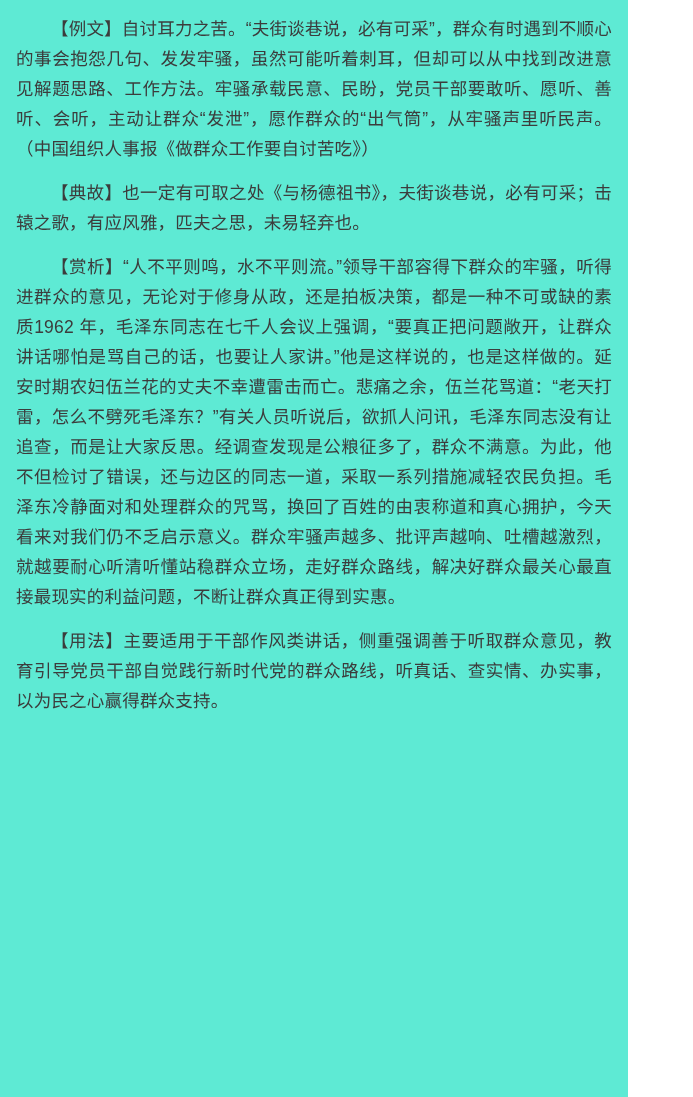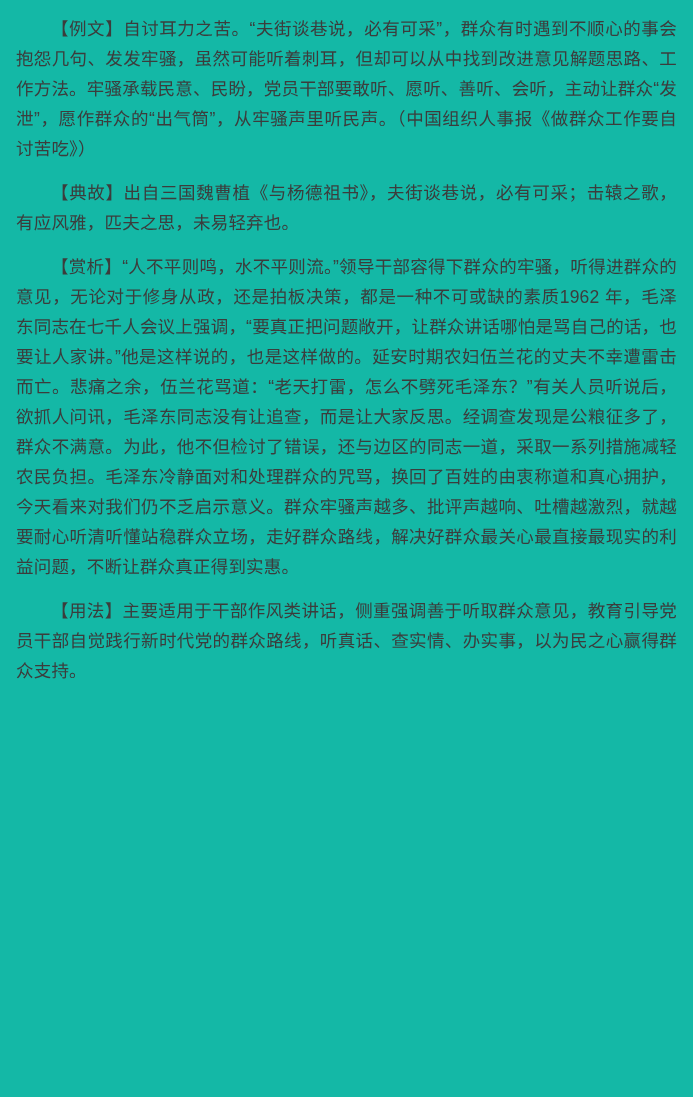--- a/index.html
+++ b/index.html
@@ -8,25 +8,25 @@
     padding: 0;
     background: #ffffff;
   }
   body {
     width: 693px;
     min-height: 1097px;
     font-family: "Liberation Sans", "DejaVu Sans", sans-serif;
     color: #3c3c3c;
   }
   #doc {
-    width: 693px;
+    width: 628px;
     min-height: 1097px;
     box-sizing: border-box;
     padding: 14px 16px 0 16px;
-    background: #14b8a6;
+    background: #5eead4;
   }
   .para {
     margin: 0 0 14px 0;
     font-size: 17.5px;
     line-height: 30px;
     text-align: justify;
     text-justify: inter-ideograph;
     text-indent: 2em;
     color: #3c3c3c;
     letter-spacing: 0.2px;
@@ -34,16 +34,16 @@
   }
   .para:last-child {
     margin-bottom: 6px;
   }
 </style>
 </head>
 <body>
 
 <div id="doc">
   <p class="para">【例文】自讨耳力之苦。“夫街谈巷说，必有可采”，群众有时遇到不顺心的事会抱怨几句、发发牢骚，虽然可能听着刺耳，但却可以从中找到改进意见解题思路、工作方法。牢骚承载民意、民盼，党员干部要敢听、愿听、善听、会听，主动让群众“发泄”，愿作群众的“出气筒”，从牢骚声里听民声。（中国组织人事报《做群众工作要自讨苦吃》）</p>
-  <p class="para">【典故】出自三国魏曹植《与杨德祖书》，夫街谈巷说，必有可采；击辕之歌，有应风雅，匹夫之思，未易轻弃也。</p>
+  <p class="para">【典故】也一定有可取之处《与杨德祖书》，夫街谈巷说，必有可采；击辕之歌，有应风雅，匹夫之思，未易轻弃也。</p>
   <p class="para">【赏析】“人不平则鸣，水不平则流。”领导干部容得下群众的牢骚，听得进群众的意见，无论对于修身从政，还是拍板决策，都是一种不可或缺的素质1962 年，毛泽东同志在七千人会议上强调，“要真正把问题敞开，让群众讲话哪怕是骂自己的话，也要让人家讲。”他是这样说的，也是这样做的。延安时期农妇伍兰花的丈夫不幸遭雷击而亡。悲痛之余，伍兰花骂道：“老天打雷，怎么不劈死毛泽东？”有关人员听说后，欲抓人问讯，毛泽东同志没有让追查，而是让大家反思。经调查发现是公粮征多了，群众不满意。为此，他不但检讨了错误，还与边区的同志一道，采取一系列措施减轻农民负担。毛泽东冷静面对和处理群众的咒骂，换回了百姓的由衷称道和真心拥护，今天看来对我们仍不乏启示意义。群众牢骚声越多、批评声越响、吐槽越激烈，就越要耐心听清听懂站稳群众立场，走好群众路线，解决好群众最关心最直接最现实的利益问题，不断让群众真正得到实惠。</p>
   <p class="para">【用法】主要适用于干部作风类讲话，侧重强调善于听取群众意见，教育引导党员干部自觉践行新时代党的群众路线，听真话、查实情、办实事，以为民之心赢得群众支持。</p>
 </div>
 
 </body></html>

